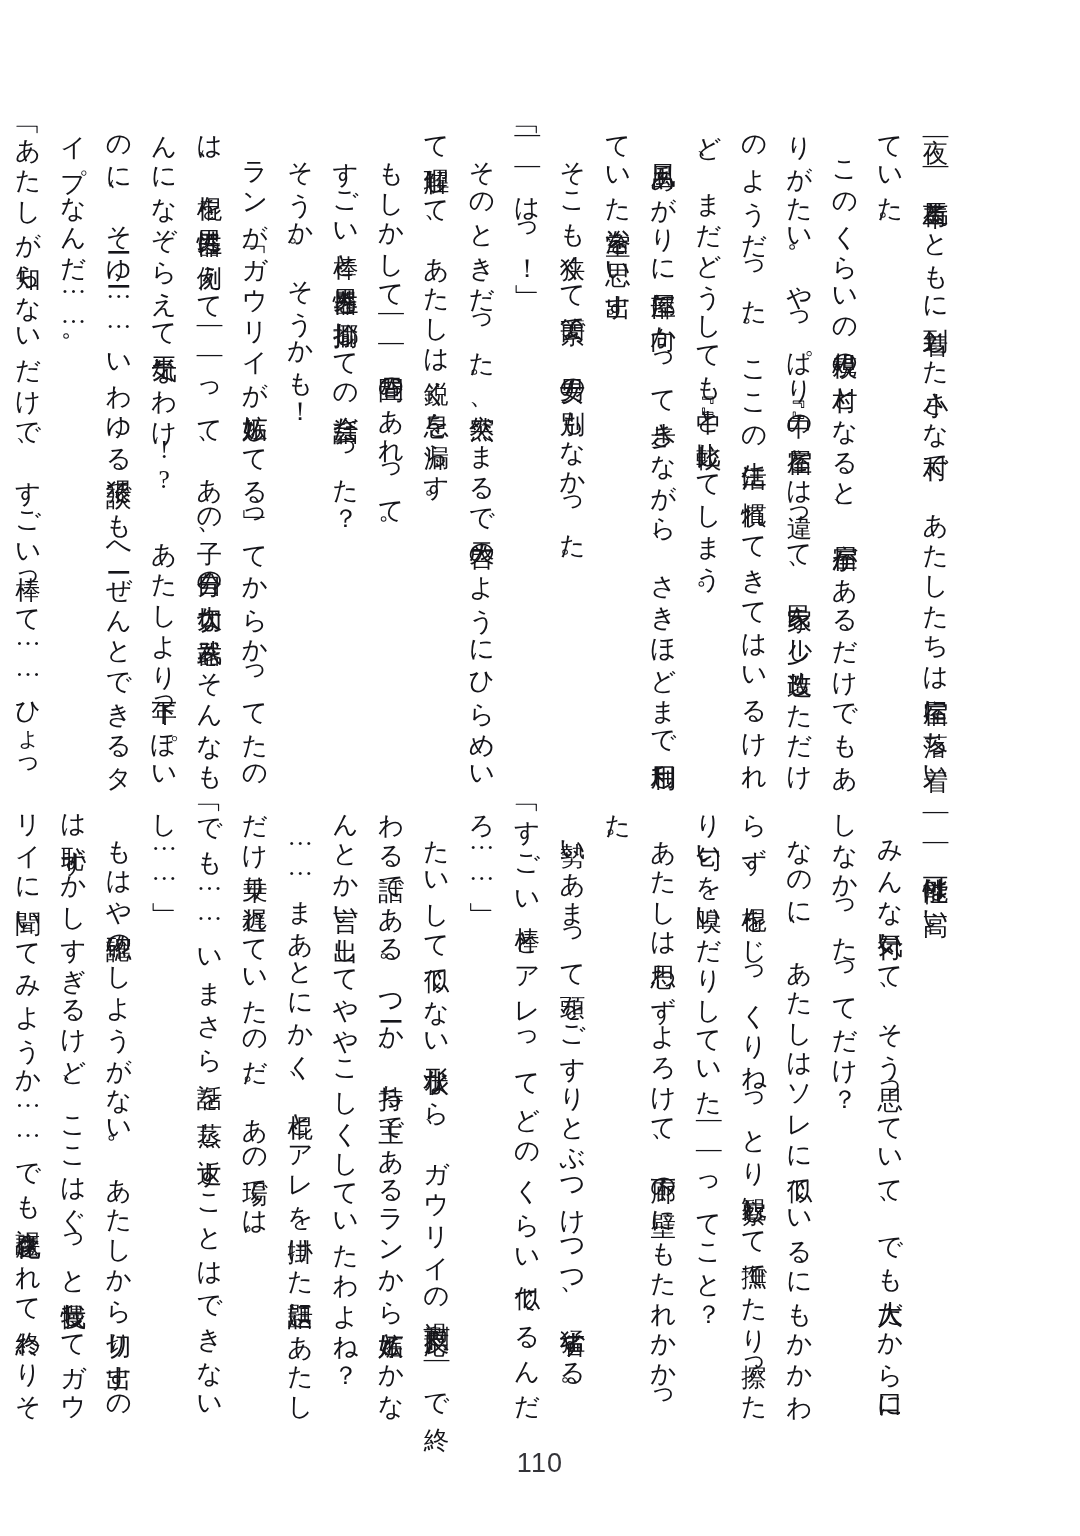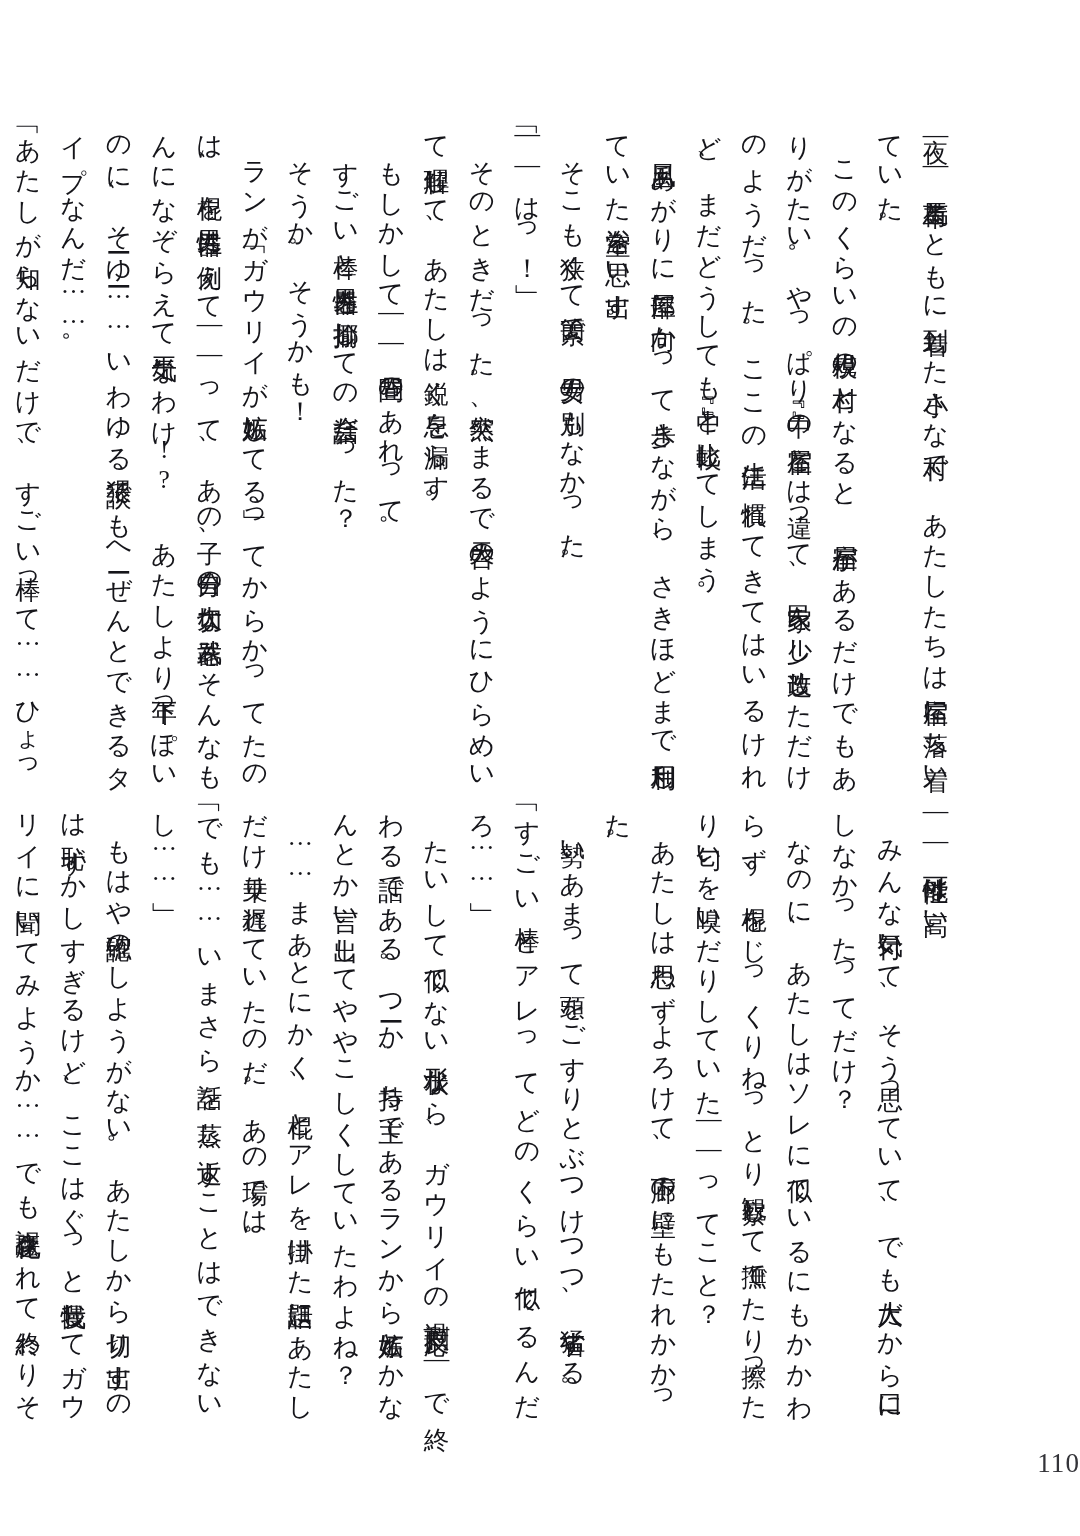--- a/index.html
+++ b/index.html
@@ -56,25 +56,25 @@
   
   .tate-block p.quote {
     text-indent: 0;
   }
 
   .page-number {
     position: absolute;
     left: 0;
     right: 0;
     top: 1448px;
-    text-align: right;
+    text-align: center;
     font-size: 27px;
     letter-spacing: 0.04em;
     color: #333338;
-    font-family: Liberation Serif, serif;
+    font-family: Liberation Sans, sans-serif;
   }
 </style>
 </head>
 <body>
 
 <div class="page">
 
   <div class="tate-block" id="block-one">
     <p class="no-indent">夜——荷馬車とともに到着した小さな村で、あたしたちは宿屋に落ち着いていた。</p>
     <p>このくらいの規模の村となると、宿屋があるだけでもありがたい。やっぱり『中』の宿屋とは違って、民家を少し改造しただけのようだった。ここの生活に慣れてきてはいるけれど、まだどうしても『中』と比較してしまう。</p>

